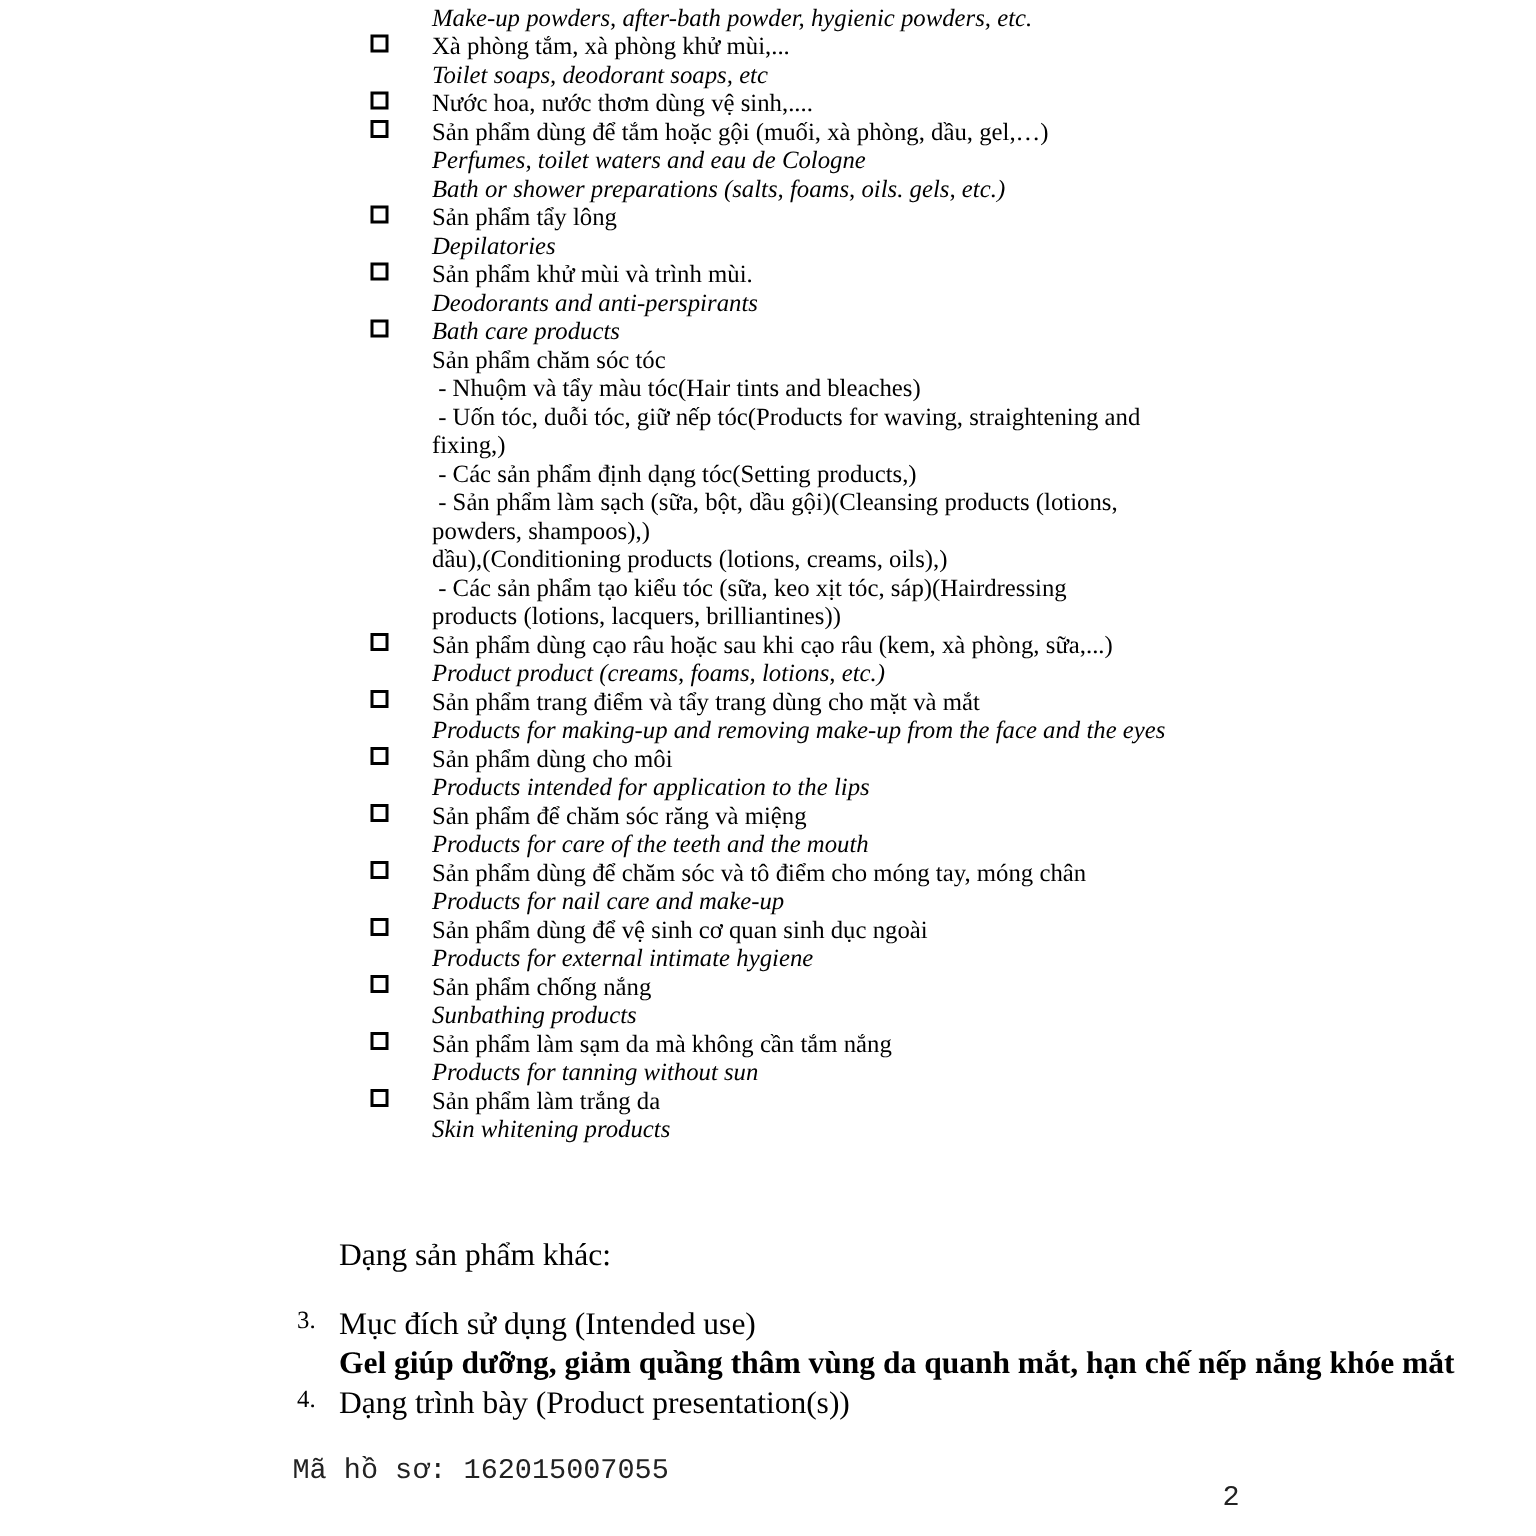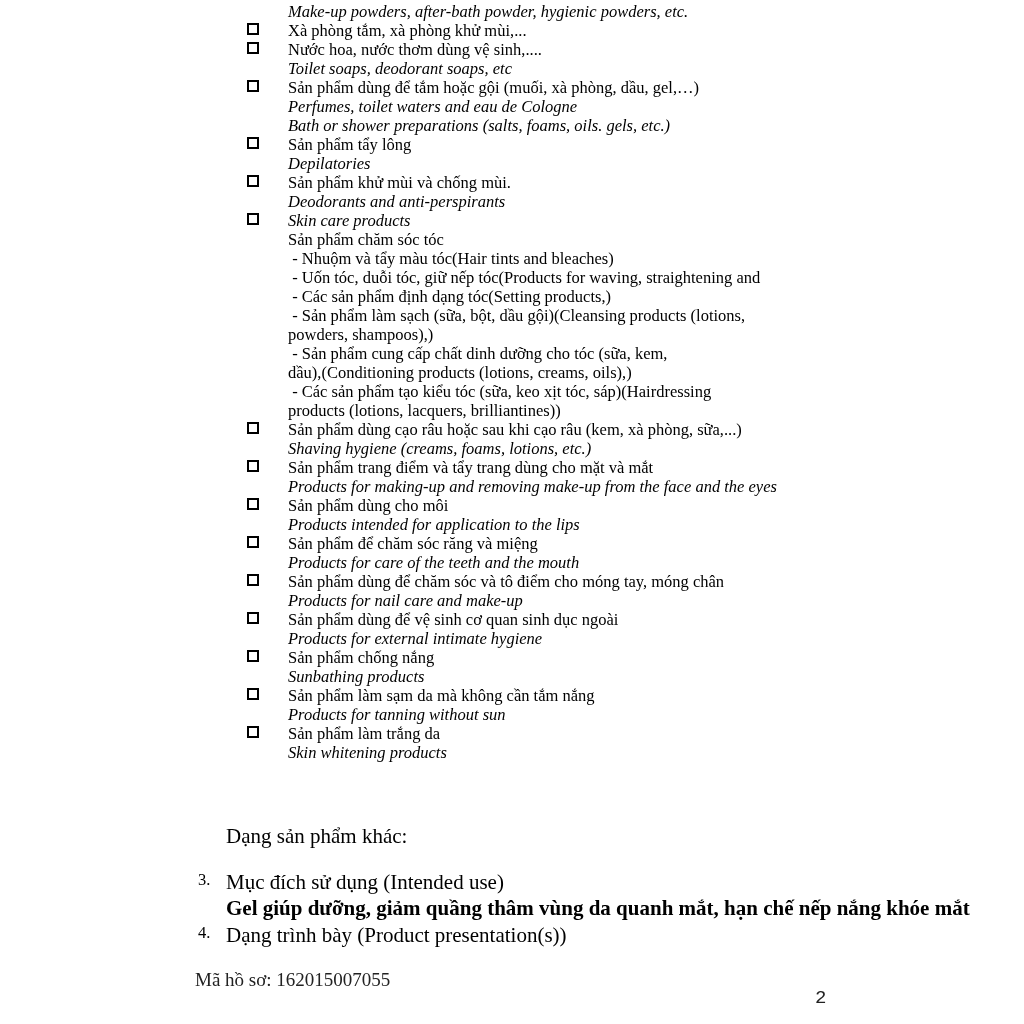--- a/index.html
+++ b/index.html
@@ -55,21 +55,21 @@
   .num-label {
     position: absolute;
     left: 198px;
     font-size: 16.5px;
     white-space: pre;
   }
   .footer-code {
     position: absolute;
     left: 195px;
     top: 969px;
-    font-family: Liberation Serif, serif;
+    font-family: Liberation Mono, monospace;
     font-size: 19px;
     color: #222;
     white-space: pre;
   }
   .page-number {
     position: absolute;
     left: 815px;
     top: 987px;
     font-family: "Liberation Mono", "DejaVu Sans Mono", monospace;
     font-size: 19px;
@@ -83,90 +83,90 @@
 
   <div id="checklist">
       <div class="row">
         <span class="txt italic">Make-up powders, after-bath powder, hygienic powders, etc.</span>
       </div>
       <div class="row">
         <span class="cb"></span>
         <span class="txt">Xà phòng tắm, xà phòng khử mùi,...</span>
       </div>
       <div class="row">
+        <span class="txt italic">Toilet soaps, deodorant soaps, etc</span>
+      </div>
+      <div class="row">
         <span class="cb"></span>
         <span class="txt">Nước hoa, nước thơm dùng vệ sinh,....</span>
       </div>
       <div class="row">
-        <span class="txt italic">Toilet soaps, deodorant soaps, etc</span>
-      </div>
-      <div class="row">
         <span class="cb"></span>
         <span class="txt">Sản phẩm dùng để tắm hoặc gội (muối, xà phòng, dầu, gel,…)</span>
       </div>
       <div class="row">
         <span class="txt italic">Perfumes, toilet waters and eau de Cologne</span>
       </div>
       <div class="row">
         <span class="txt italic">Bath or shower preparations (salts, foams, oils. gels, etc.)</span>
       </div>
       <div class="row">
         <span class="cb"></span>
         <span class="txt">Sản phẩm tẩy lông</span>
       </div>
       <div class="row">
         <span class="txt italic">Depilatories</span>
       </div>
       <div class="row">
         <span class="cb"></span>
-        <span class="txt">Sản phẩm khử mùi và chống mùi.</span>
+        <span class="txt">Sản phẩm khử mùi và trình mùi.</span>
       </div>
       <div class="row">
         <span class="txt italic">Deodorants and anti-perspirants</span>
       </div>
       <div class="row">
         <span class="cb"></span>
-        <span class="txt italic">Skin care products</span>
+        <span class="txt italic">Bath care products</span>
       </div>
       <div class="row">
         <span class="txt">Sản phẩm chăm sóc tóc</span>
       </div>
       <div class="row">
         <span class="txt"> - Nhuộm và tẩy màu tóc(Hair tints and bleaches)</span>
       </div>
       <div class="row">
         <span class="txt"> - Uốn tóc, duỗi tóc, giữ nếp tóc(Products for waving, straightening and</span>
       </div>
       <div class="row">
+        <span class="txt">fixing,)</span>
+      </div>
+      <div class="row">
         <span class="txt"> - Các sản phẩm định dạng tóc(Setting products,)</span>
       </div>
       <div class="row">
         <span class="txt"> - Sản phẩm làm sạch (sữa, bột, dầu gội)(Cleansing products (lotions,</span>
       </div>
       <div class="row">
         <span class="txt">powders, shampoos),)</span>
       </div>
       <div class="row">
-        <span class="txt"> - Sản phẩm cung cấp chất dinh dưỡng cho tóc (sữa, kem,</span>
-      </div>
-      <div class="row">
         <span class="txt">dầu),(Conditioning products (lotions, creams, oils),)</span>
       </div>
       <div class="row">
         <span class="txt"> - Các sản phẩm tạo kiểu tóc (sữa, keo xịt tóc, sáp)(Hairdressing</span>
       </div>
       <div class="row">
         <span class="txt">products (lotions, lacquers, brilliantines))</span>
       </div>
       <div class="row">
         <span class="cb"></span>
         <span class="txt">Sản phẩm dùng cạo râu hoặc sau khi cạo râu (kem, xà phòng, sữa,...)</span>
       </div>
       <div class="row">
-        <span class="txt italic">Shaving hygiene (creams, foams, lotions, etc.)</span>
+        <span class="txt italic">Product product (creams, foams, lotions, etc.)</span>
       </div>
       <div class="row">
         <span class="cb"></span>
         <span class="txt">Sản phẩm trang điểm và tẩy trang dùng cho mặt và mắt</span>
       </div>
       <div class="row">
         <span class="txt italic">Products for making-up and removing make-up from the face and the eyes</span>
       </div>
       <div class="row">
         <span class="cb"></span>

